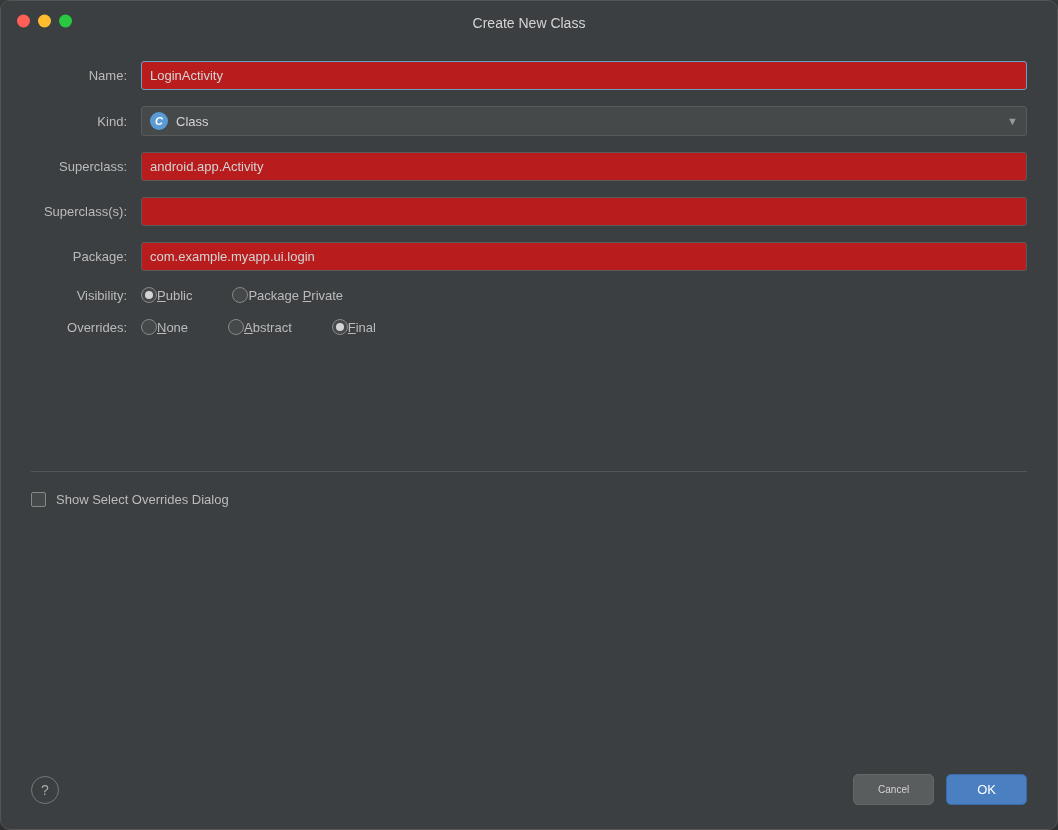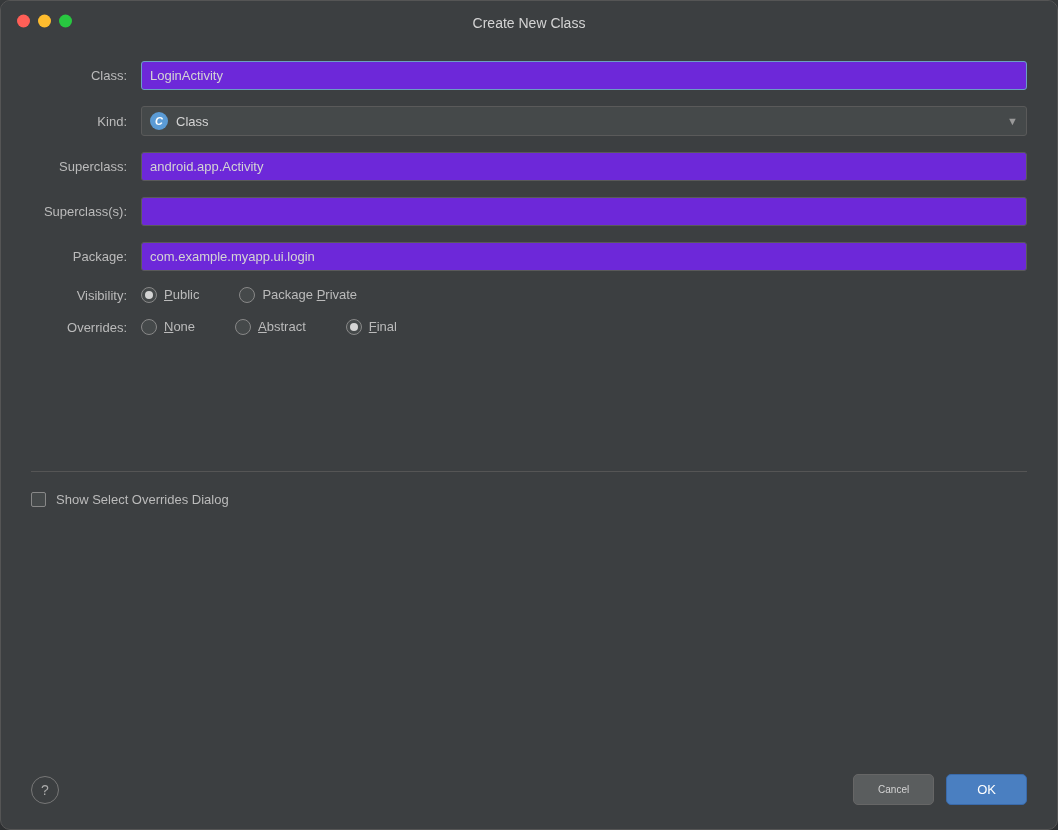--- a/index.html
+++ b/index.html
@@ -83,21 +83,21 @@
     .form-label {
       color: #bbb;
       font-size: 13px;
       min-width: 110px;
       text-align: right;
       padding-right: 14px;
     }
 
     .form-input {
       flex: 1;
-      background: #6d28d9;
+      background: #b91c1c;
       border: 1px solid #6b9fc3;
       border-radius: 3px;
       color: #d4d4d4;
       font-size: 13px;
       padding: 6px 8px;
       outline: none;
     }
 
     .form-input.normal-border {
       border: 1px solid #5a5a5a;
@@ -145,21 +145,21 @@
 
     .radio-group {
       flex: 1;
       display: flex;
       align-items: center;
       gap: 40px;
     }
 
     .radio-option {
       display: flex;
-      gap: 7px;
+      align-items: center;
       cursor: pointer;
     }
 
     .radio-outer {
       width: 16px;
       height: 16px;
       border-radius: 50%;
       border: 1.5px solid #888;
       background: #45494a;
       display: flex;
@@ -277,21 +277,21 @@
       <button class="window-btn close"></button>
       <button class="window-btn minimize"></button>
       <button class="window-btn maximize"></button>
     </div>
     <span class="title-text">Create New Class</span>
   </div>
 
   <div class="dialog-content">
 
     <div class="form-row">
-      <label class="form-label">Class:</label>
+      <label class="form-label">Name:</label>
       <input type="text" class="form-input" value="LoginActivity" style="">
     </div>
 
     <div class="form-row">
       <label class="form-label">Kind:</label>
       <div class="kind-dropdown">
         <div class="kind-dropdown-left">
           <div class="kind-icon">C</div>
           <span>Class</span>
         </div>

